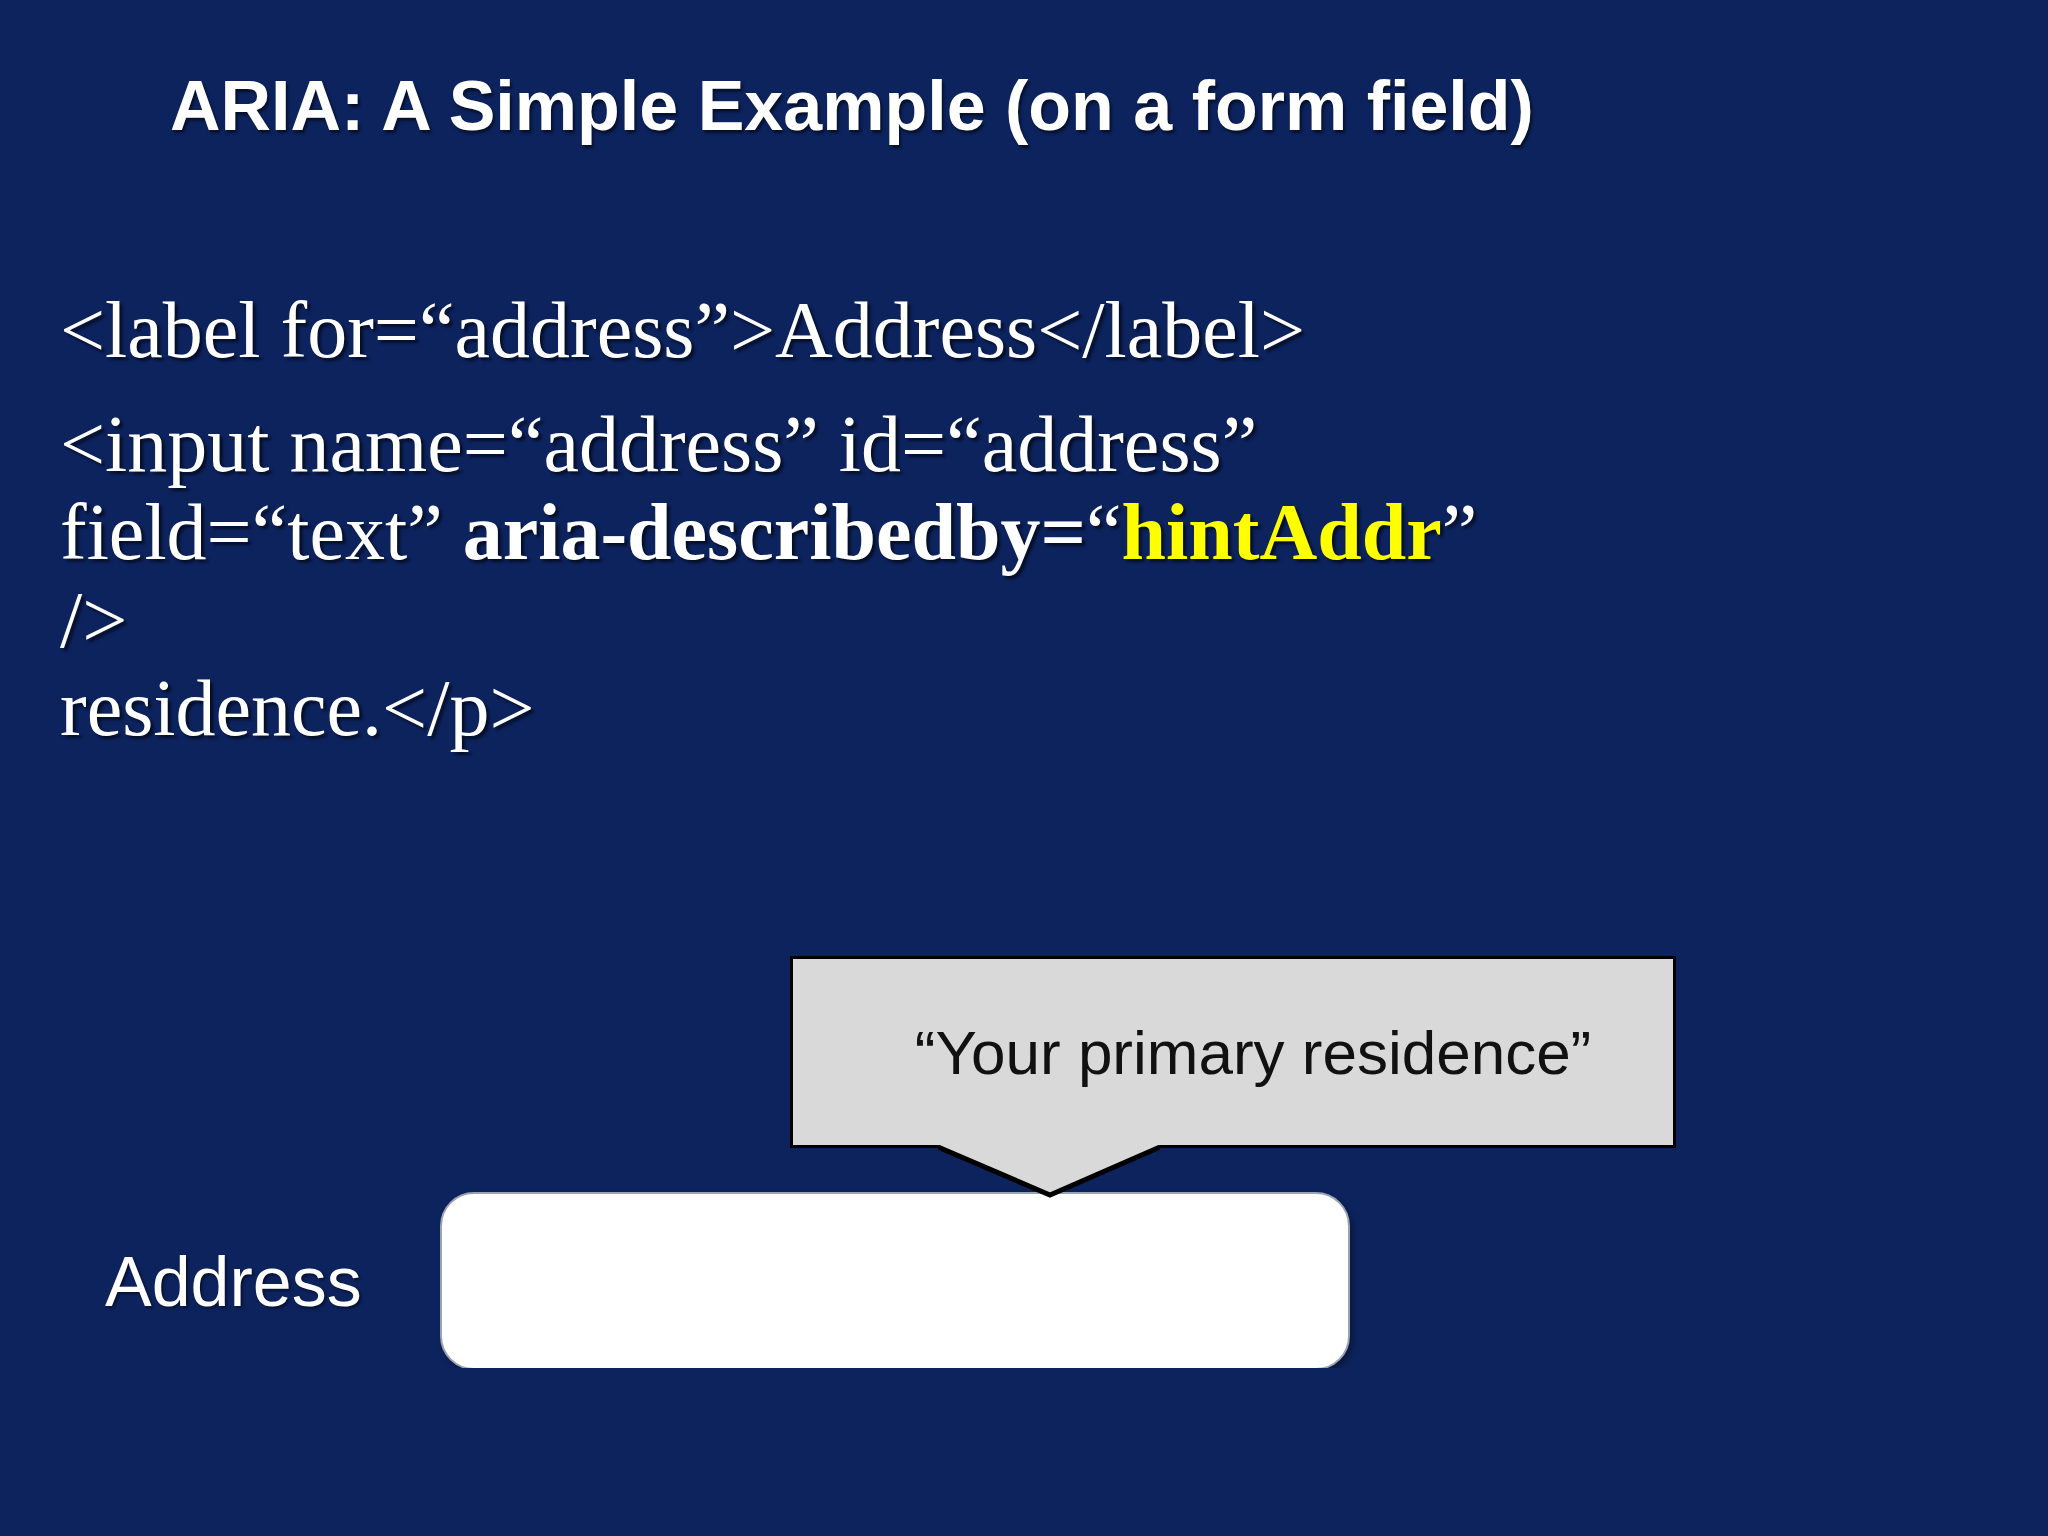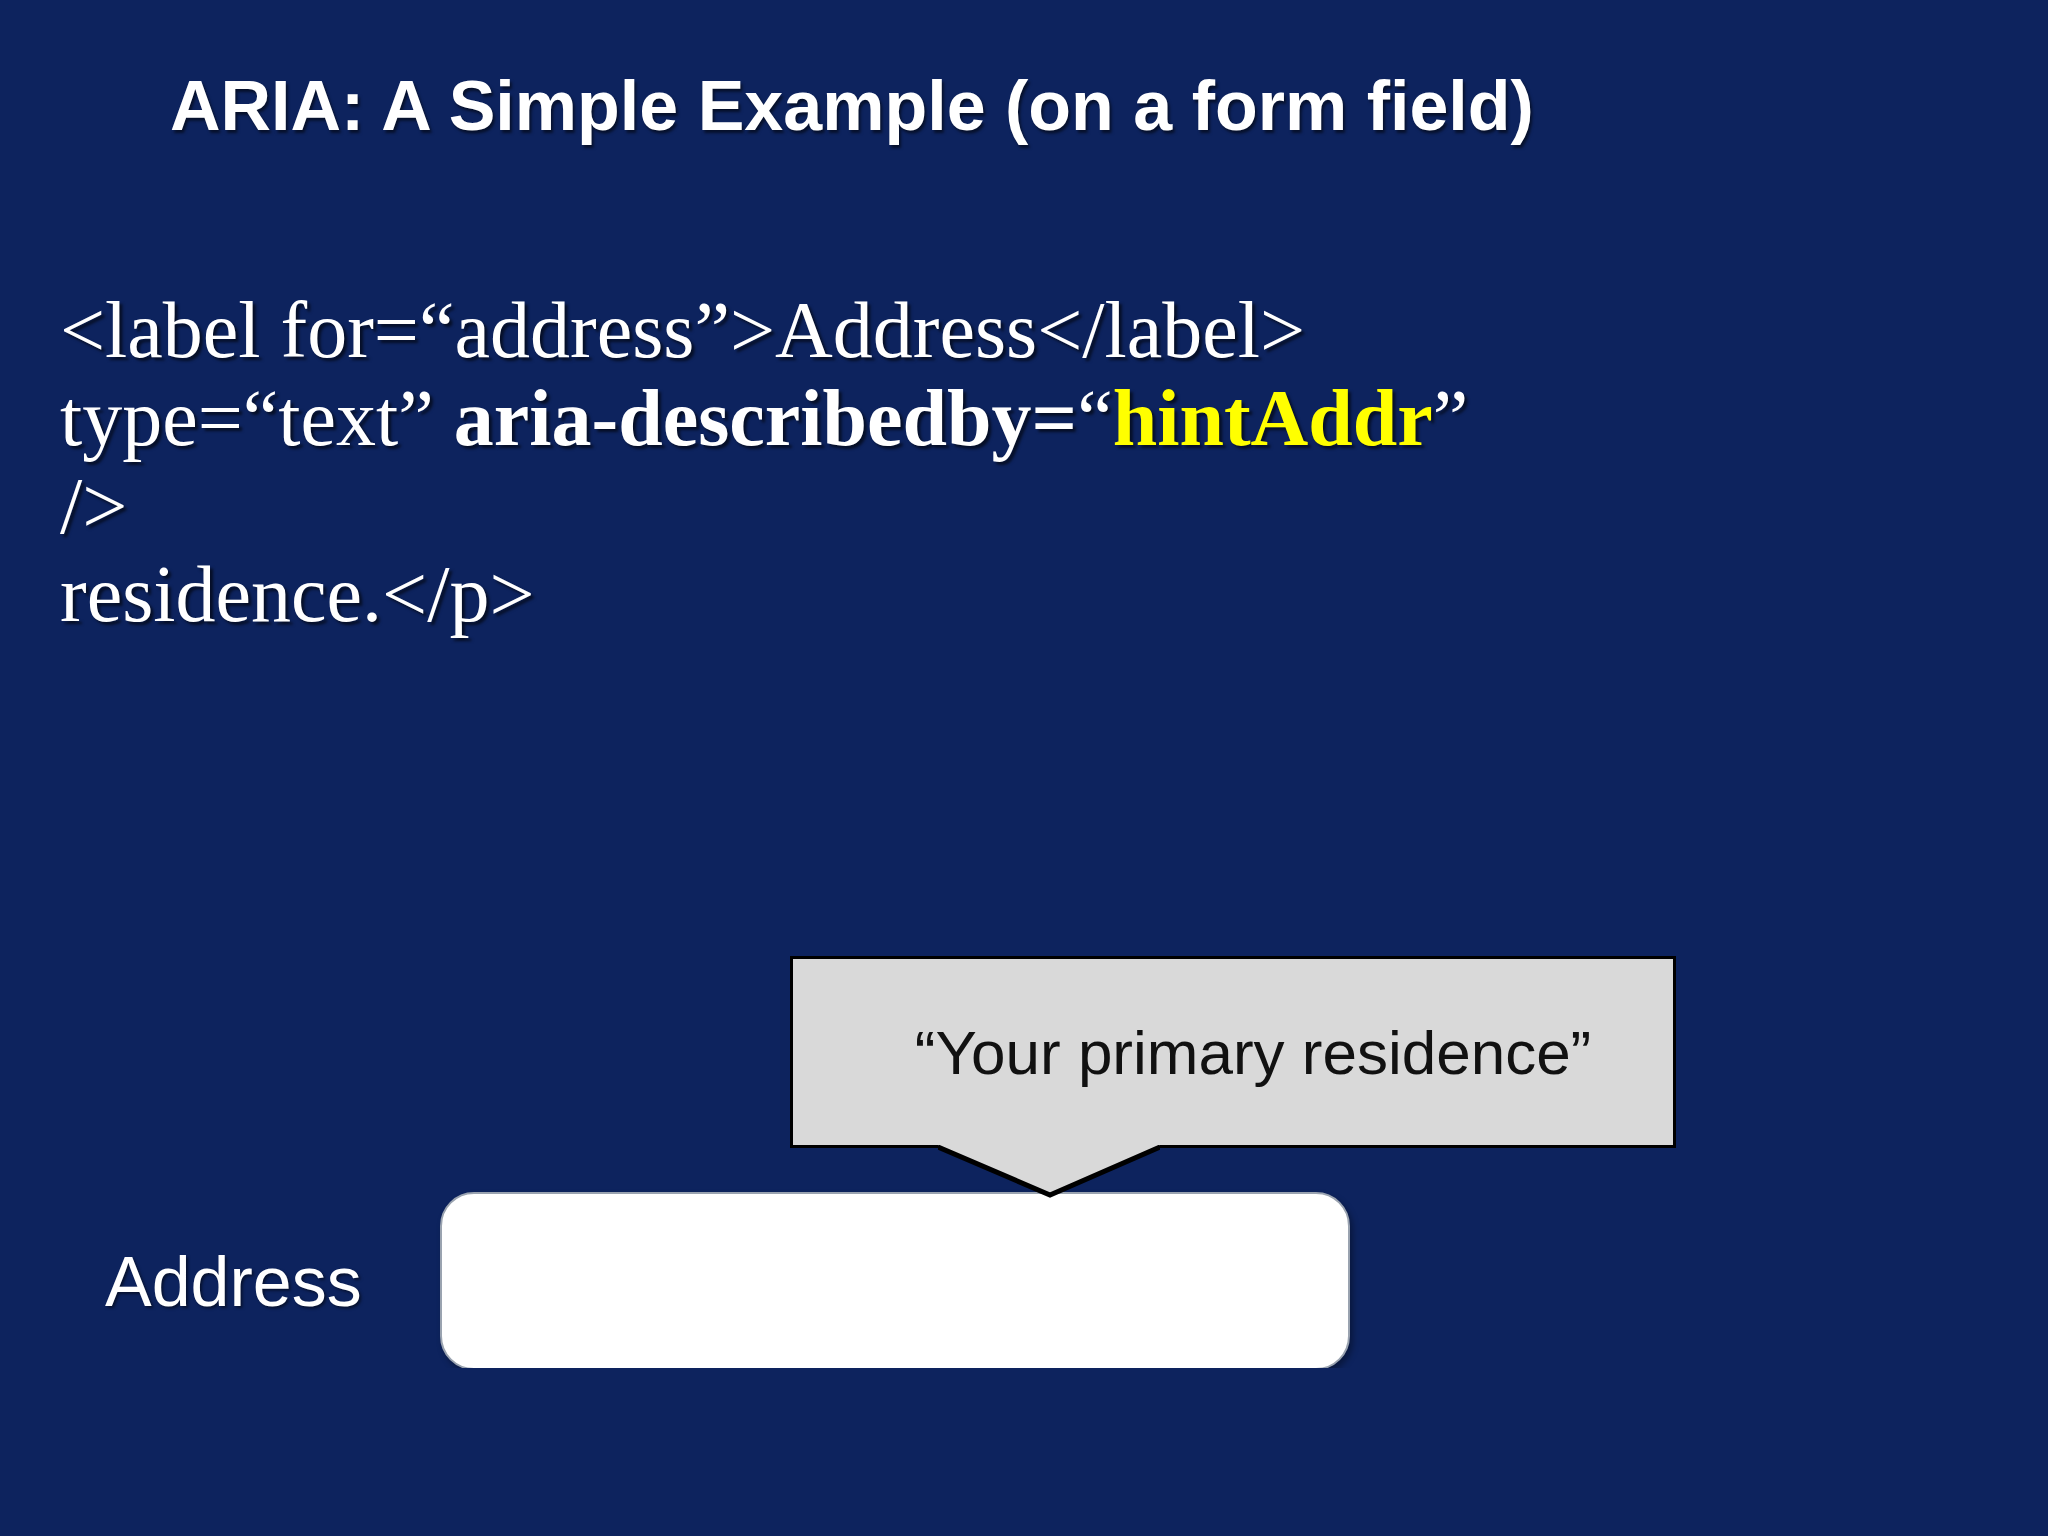--- a/index.html
+++ b/index.html
@@ -118,21 +118,22 @@
 </style>
 </head>
 <body>
 
 <div id="slide">
 
   <h1 id="title">ARIA: A Simple Example (on a form field)</h1>
 
   <div id="code">
       <div class="code-line"><span class="seg-normal">&lt;label for=“address”&gt;Address&lt;/label&gt;</span></div>
-      <div class="code-line"><span class="seg-normal">type=“text” </span><span class="seg-bold">aria-describedby=</span><span class="seg-normal">“</span><span class="seg-bold-yellow">hintAddr</span><span class="seg-normal">”</span></div>
+      <div class="code-line para-gap"><span class="seg-normal">&lt;input name=“address” id=“address”</span></div>
+      <div class="code-line"><span class="seg-normal">field=“text” </span><span class="seg-bold">aria-describedby=</span><span class="seg-normal">“</span><span class="seg-bold-yellow">hintAddr</span><span class="seg-normal">”</span></div>
       <div class="code-line"><span class="seg-normal">/&gt;</span></div>
       <div class="code-line"><span class="seg-normal">residence.&lt;/p&gt;</span></div>
     </div>
 
   <div id="tooltip">
     <span class="tooltip-text">“Your primary residence”</span>
   </div>
 
   <svg id="tooltip-pointer" viewBox="0 0 222 54" preserveAspectRatio="none">
     <polygon points="0,0 222,0 112,50" fill="#d9d9d9"></polygon>

